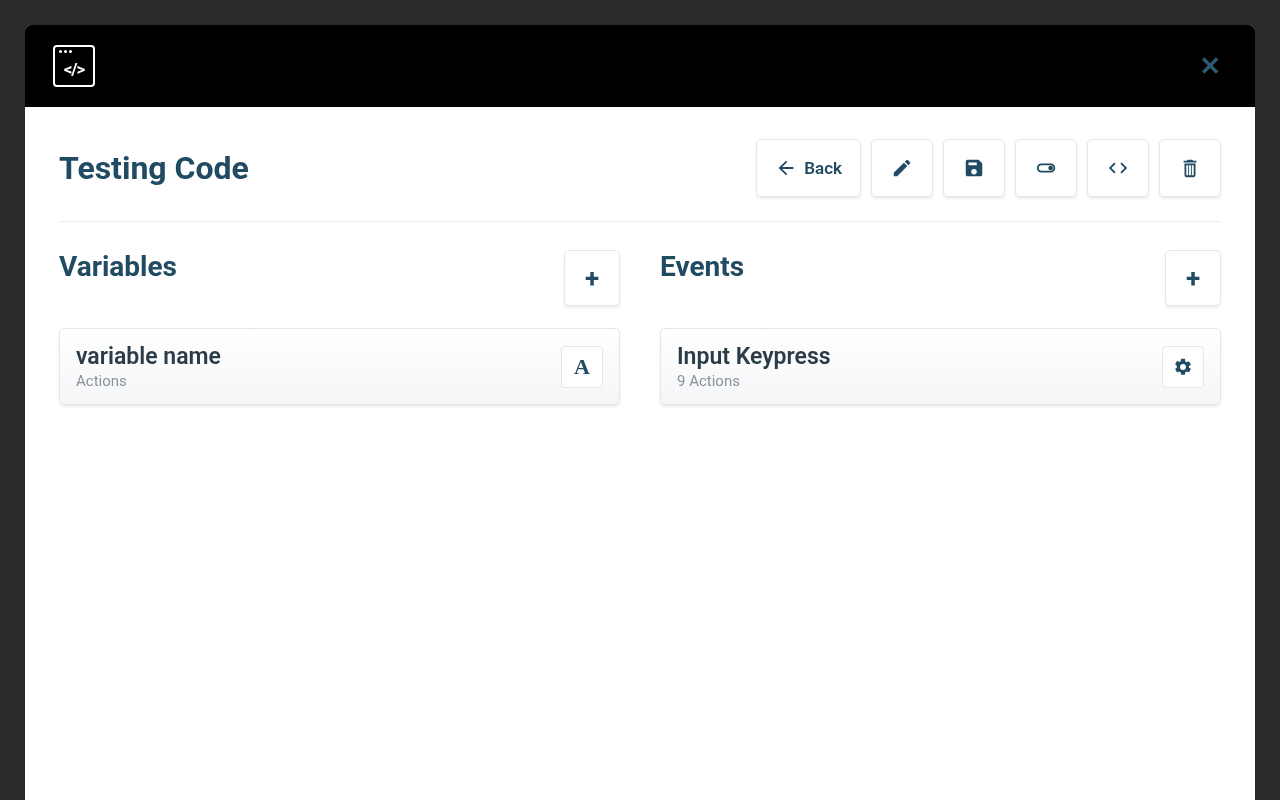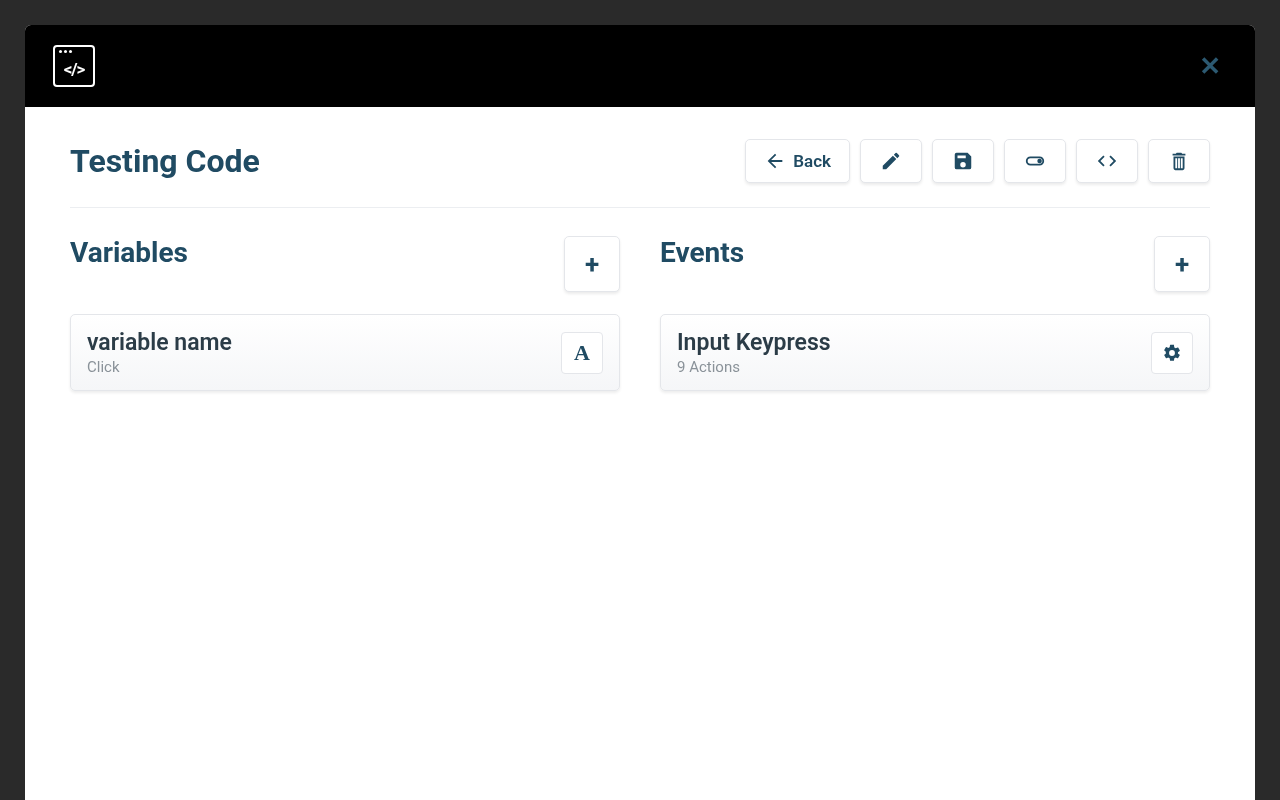--- a/index.html
+++ b/index.html
@@ -37,41 +37,41 @@
   }
   .app-logo .dots span { width:3px;height:3px;background:#fff;border-radius:50%; }
   .app-logo .code { font-weight:700; font-size:17px; letter-spacing:-1px; margin-top:6px;}
   .app-title { font-size: 26px; font-weight: 700; }
   .close-x {
     color: #2c5971; font-size: 26px; font-weight: 700; cursor: pointer;
     padding: 0 6px;
   }
 
   .modal-body {
-    padding: 32px 45px;
+    padding: 32px 34px;
     flex: 1;
     overflow: auto;
   }
 
   .page-top {
     display: flex;
     justify-content: space-between;
     align-items: center;
     margin-bottom: 24px;
   }
   .page-title { color: #204b63; font-size: 32px; font-weight: 700; }
   .toolbar { display: flex; gap: 10px; }
   .tbtn {
     background: #fff;
     border: 1px solid #e4e6ea;
     border-radius: 5px;
     box-shadow: 0 2px 3px rgba(0,0,0,.08);
     color: #204b63;
     font-weight: 600;
-    height: 44px;
+    height: 58px;
     min-width: 58px;
     padding: 0 18px;
     display: flex; align-items: center; justify-content: center; gap: 7px;
     cursor: pointer;
     font-size: 17px;
   }
   .tbtn.icon-only { padding: 0; width: 62px; }
   .tbtn svg { width: 22px; height: 22px; fill: #204b63; }
 
   .divider { border: none; border-top: 1px solid #eceef1; margin: 0 0 28px 0; }
@@ -180,21 +180,21 @@
         <div class="col-head">
           <div class="col-title">Variables</div>
           <div class="add-btn">
             <span>+</span>
           </div>
         </div>
 
         <div class="card">
           <div class="card-texts">
             <div class="card-title">variable name</div>
-            <div class="card-sub">Click</div>
+            <div class="card-sub">Actions</div>
           </div>
           <div class="card-icon text">A</div>
         </div>
       </div>
 
       <div class="col">
         <div class="col-head">
           <div class="col-title">Events</div>
           <div class="add-btn">
             <span>+</span>

